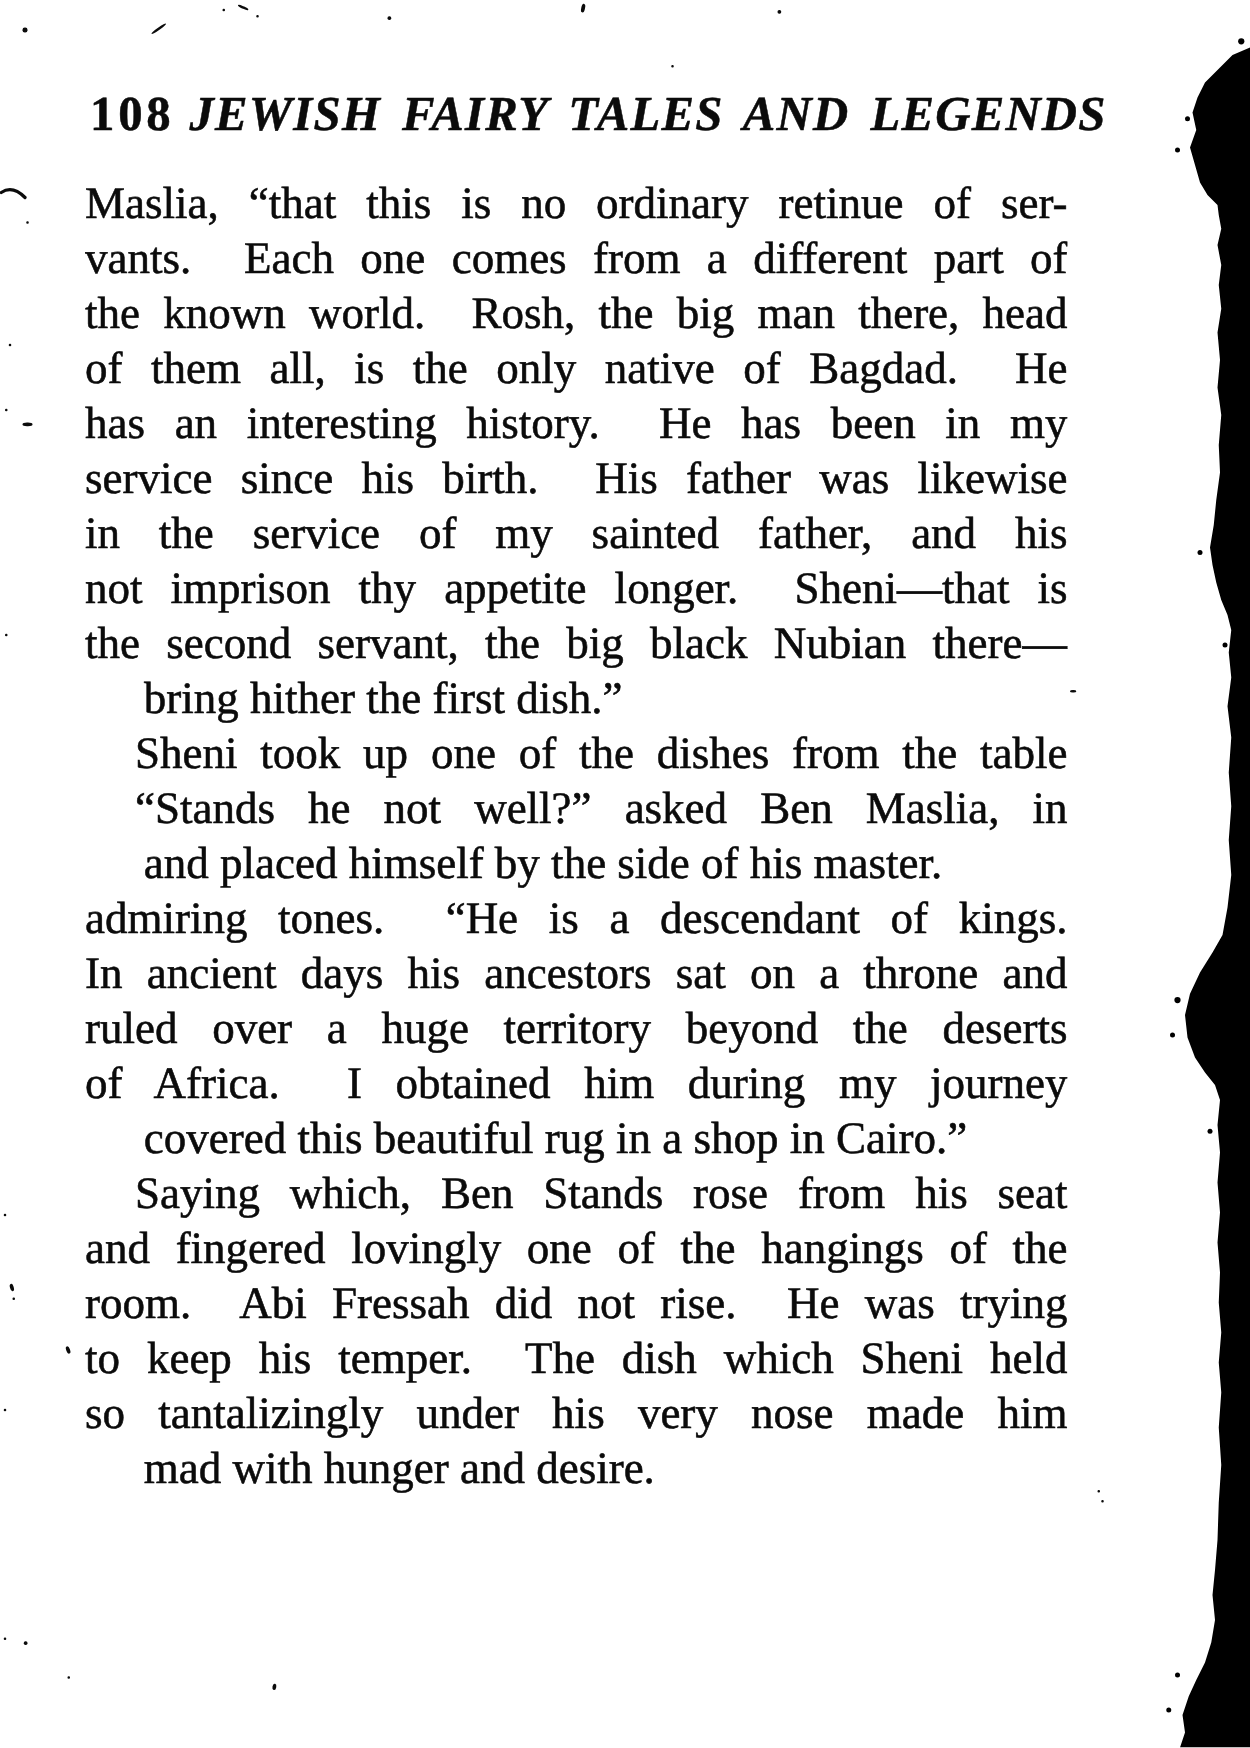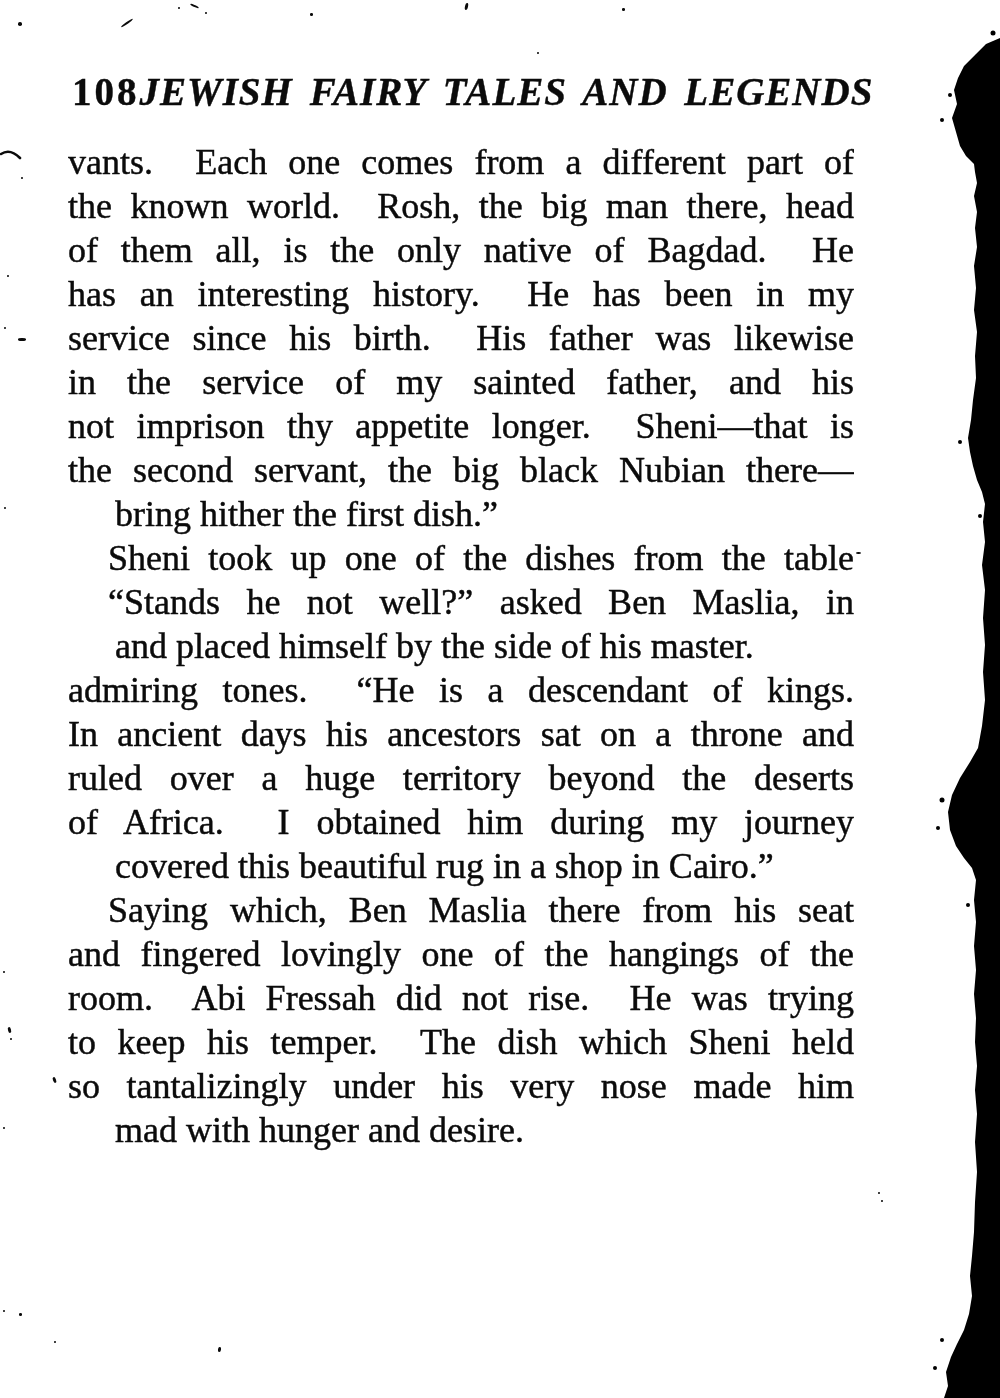--- a/index.html
+++ b/index.html
@@ -19,20 +19,21 @@
   .running-header {
     position:absolute; top:68px; left:72px;
     white-space:nowrap;
     font-weight:bold;
     font-size:39px; line-height:48px;
     -webkit-text-stroke:0.4px #0b0b0b;
   }
   .page-number {
     font-style:normal;
     letter-spacing:3px;
+    margin-right:12px;
     text-align:center;
   }
   .running-title {
     font-style:italic;
     letter-spacing:1px;
     word-spacing:6px;
   }
   
   .text-block {
     position:absolute; left:68px; top:140px; width:786px;
@@ -65,38 +66,39 @@
 </head>
 <body>
 
 <div class="page">
 
   <div class="running-header">
     <span class="page-number">108</span><span class="running-title">JEWISH FAIRY TALES AND LEGENDS</span>
   </div>
 
   <div class="text-block" id="text-block">
+      <div class="line">Maslia, “that this is no ordinary retinue of ser-</div>
       <div class="line">vants.&nbsp; Each one comes from a different part of</div>
       <div class="line">the known world.&nbsp; Rosh, the big man there, head</div>
       <div class="line">of them all, is the only native of Bagdad.&nbsp; He</div>
       <div class="line">has an interesting history.&nbsp; He has been in my</div>
       <div class="line">service since his birth.&nbsp; His father was likewise</div>
       <div class="line">in the service of my sainted father, and his</div>
       <div class="line">not imprison thy appetite longer.&nbsp; Sheni—that is</div>
       <div class="line">the second servant, the big black Nubian there—</div>
       <div class="line parlast">bring hither the first dish.”</div>
       <div class="line indent">Sheni took up one of the dishes from the table</div>
       <div class="line indent">“Stands he not well?” asked Ben Maslia, in</div>
       <div class="line parlast">and placed himself by the side of his master.</div>
       <div class="line">admiring tones.&nbsp; “He is a descendant of kings.</div>
       <div class="line">In ancient days his ancestors sat on a throne and</div>
       <div class="line">ruled over a huge territory beyond the deserts</div>
       <div class="line">of Africa.&nbsp; I obtained him during my journey</div>
       <div class="line parlast">covered this beautiful rug in a shop in Cairo.”</div>
-      <div class="line indent">Saying which, Ben Maslia there from his seat</div>
+      <div class="line indent">Saying which, Ben Stands rose from his seat</div>
       <div class="line">and fingered lovingly one of the hangings of the</div>
       <div class="line">room.&nbsp; Abi Fressah did not rise.&nbsp; He was trying</div>
       <div class="line">to keep his temper.&nbsp; The dish which Sheni held</div>
       <div class="line">so tantalizingly under his very nose made him</div>
       <div class="line parlast">mad with hunger and desire.</div>
     </div>
 
   <svg class="hook-mark" width="24" height="26" viewBox="0 0 24 26">
     <path d="M20 12 Q10 2 1 8" fill="none" stroke="#0b0b0b" stroke-width="2.6" stroke-linecap="round"></path>
   </svg>

